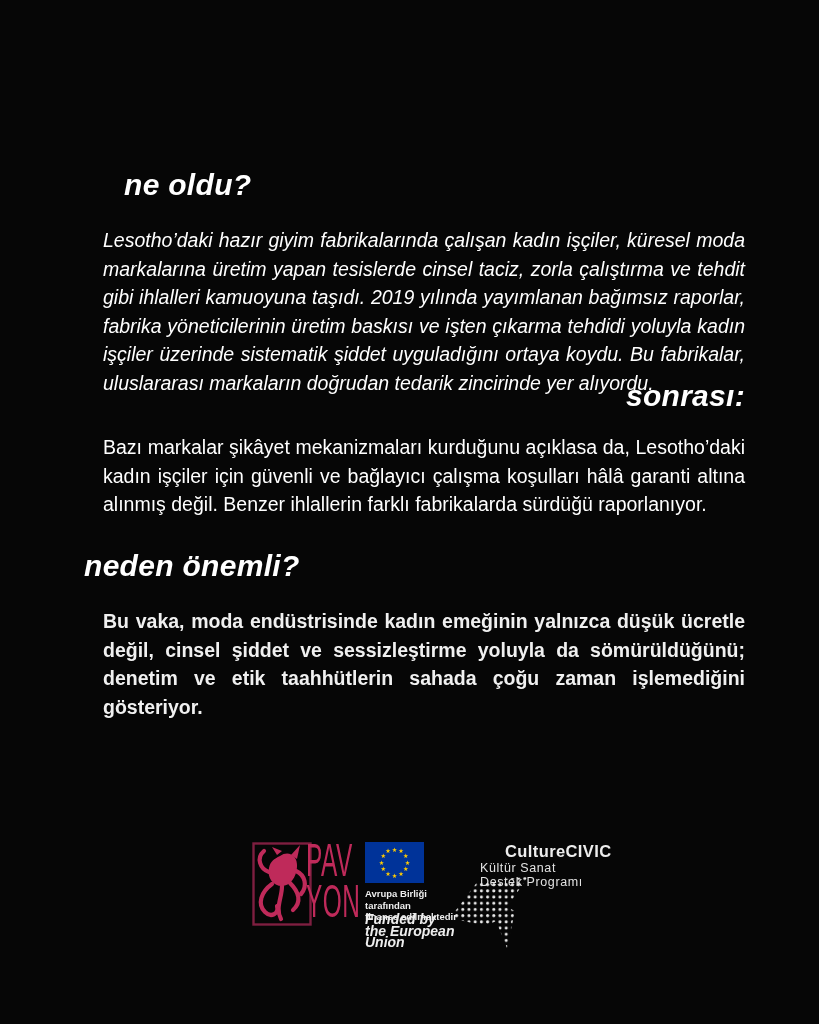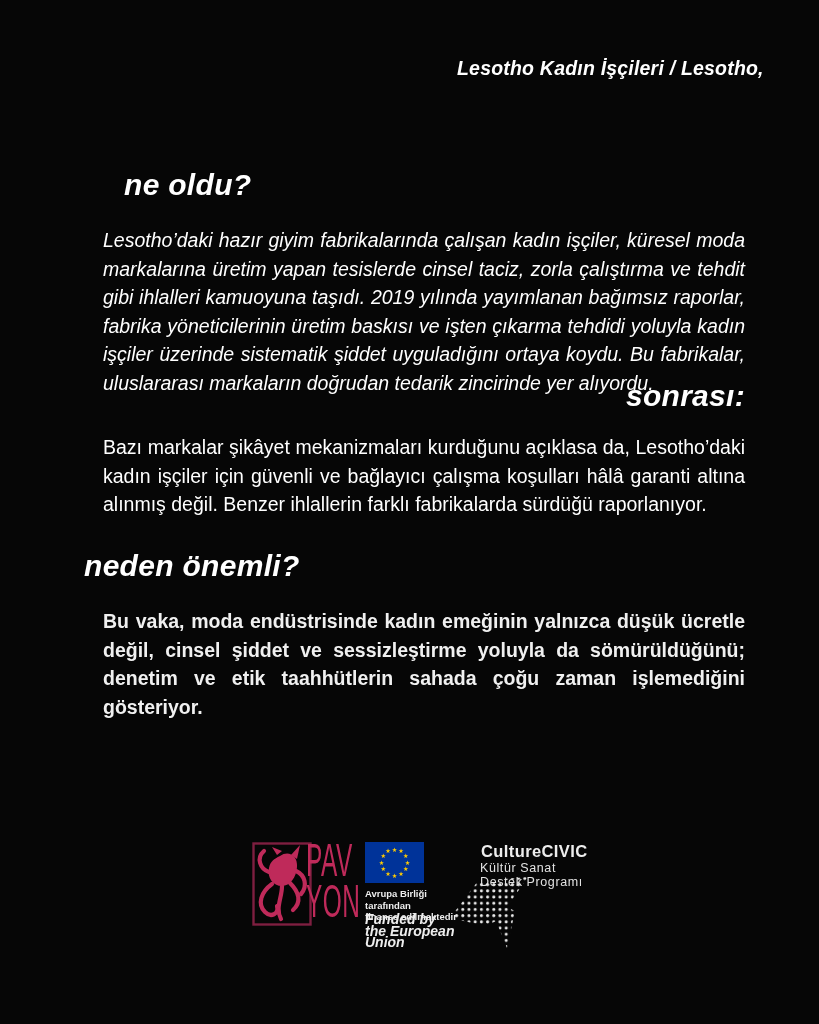--- a/index.html
+++ b/index.html
@@ -39,38 +39,37 @@
   .eu-flag{left:365px;top:842px;}
   .eu-text-tr{
     left:365px;top:888px;width:110px;
     font-size:9.5px;line-height:11.5px;font-weight:bold;color:#ededed;
   }
   .eu-text-en{
     left:365px;top:914px;width:110px;
     font-size:14px;line-height:11.5px;font-weight:bold;color:#ededed;font-style:italic;
   }
   .cc-name{
-    left:481px;top:842px;
+    left:505px;top:842px;
     font-size:16.5px;font-weight:bold;color:#ededed;letter-spacing:0.4px;
     white-space:nowrap;
   }
   .cc-sub{
     left:480px;top:861px;
     font-size:12.5px;line-height:14px;color:#e2e2e2;letter-spacing:0.6px;
     white-space:nowrap;
   }
   .cc-arrow{left:448px;top:876px;}
 </style>
 </head>
 <body>
 
 <div class="page">
 
   <div class="abs title-block">
-    <div>Lesotho Kadın İşçileri / Lesotho,</div>
   </div>
 
   <div class="abs section-heading h-what">ne oldu?</div>
   <div class="abs para p-what">Lesotho’daki hazır giyim fabrikalarında çalışan kadın işçiler, küresel moda markalarına üretim yapan tesislerde cinsel taciz, zorla çalıştırma ve tehdit gibi ihlalleri kamuoyuna taşıdı. 2019 yılında yayımlanan bağımsız raporlar, fabrika yöneticilerinin üretim baskısı ve işten çıkarma tehdidi yoluyla kadın işçiler üzerinde sistematik şiddet uyguladığını ortaya koydu. Bu fabrikalar, uluslararası markaların doğrudan tedarik zincirinde yer alıyordu.</div>
 
   <div class="abs para p-after">Bazı markalar şikâyet mekanizmaları kurduğunu açıklasa da, Lesotho’daki kadın işçiler için güvenli ve bağlayıcı çalışma koşulları hâlâ garanti altına alınmış değil. Benzer ihlallerin farklı fabrikalarda sürdüğü raporlanıyor.</div>
   <div class="abs section-heading h-after">sonrası:</div>
 
   <div class="abs para p-why">Bu vaka, moda endüstrisinde kadın emeğinin yalnızca düşük ücretle değil, cinsel şiddet ve sessizleştirme yoluyla da sömürüldüğünü; denetim ve etik taahhütlerin sahada çoğu zaman işlemediğini gösteriyor.</div>
   <div class="abs section-heading h-why">neden önemli?</div>

